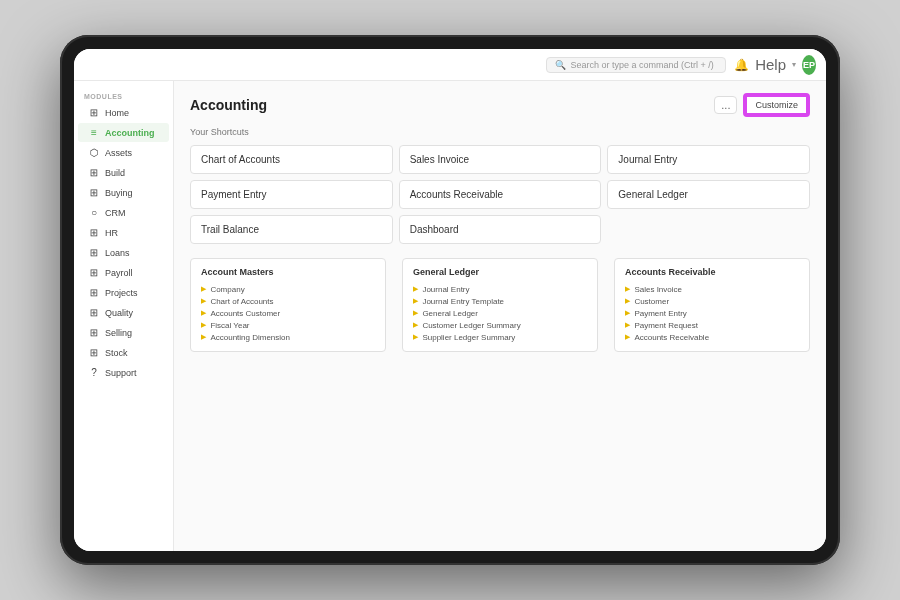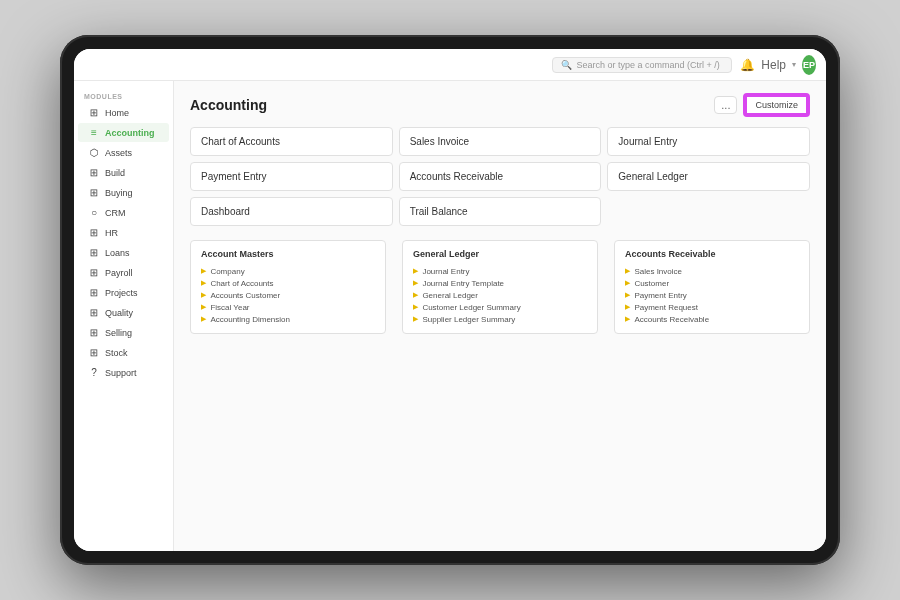--- a/index.html
+++ b/index.html
@@ -253,21 +253,21 @@
 <div class="tablet-frame">
   <div class="tablet-screen">
 
     <div class="topbar">
       <div class="search-bar">
         <span>🔍</span>
         <span>Search or type a command (Ctrl + /)</span>
       </div>
       <div class="topbar-icons">
         <span class="topbar-icon">🔔</span>
-        <span class="topbar-icon" style="font-size:12px;color:#666;">Help</span>
+        <span class="topbar-icon" style="font-size:15px;color:#666;">Help</span>
         <span style="font-size:8px;color:#999;">▾</span>
         <div class="user-avatar">
           <span>EP</span>
         </div>
       </div>
     </div>
 
     <div class="main-layout">
 
       <div class="sidebar">
@@ -335,29 +335,30 @@
 
         <div class="page-header">
           <h1 class="page-title">Accounting</h1>
           <div class="header-actions">
             <button class="btn-dots">...</button>
             <button class="btn-customize">Customize</button>
           </div>
         </div>
 
         <div>
+          <div class="section-title">Your Shortcuts</div>
           <div class="shortcuts-grid">
             <div class="shortcut-card">Chart of Accounts</div>
             <div class="shortcut-card">Sales Invoice</div>
             <div class="shortcut-card">Journal Entry</div>
             <div class="shortcut-card">Payment Entry</div>
             <div class="shortcut-card">Accounts Receivable</div>
             <div class="shortcut-card">General Ledger</div>
+            <div class="shortcut-card">Trail Balance</div>
             <div class="shortcut-card">Dashboard</div>
-            <div class="shortcut-card">Trail Balance</div>
           </div>
         </div>
 
         <div>
           <div class="reports-grid">
 
             <div class="report-card">
               <div class="report-card-title">Account Masters</div>
               <div class="report-item">
                 <span class="report-item-arrow">▶</span>

